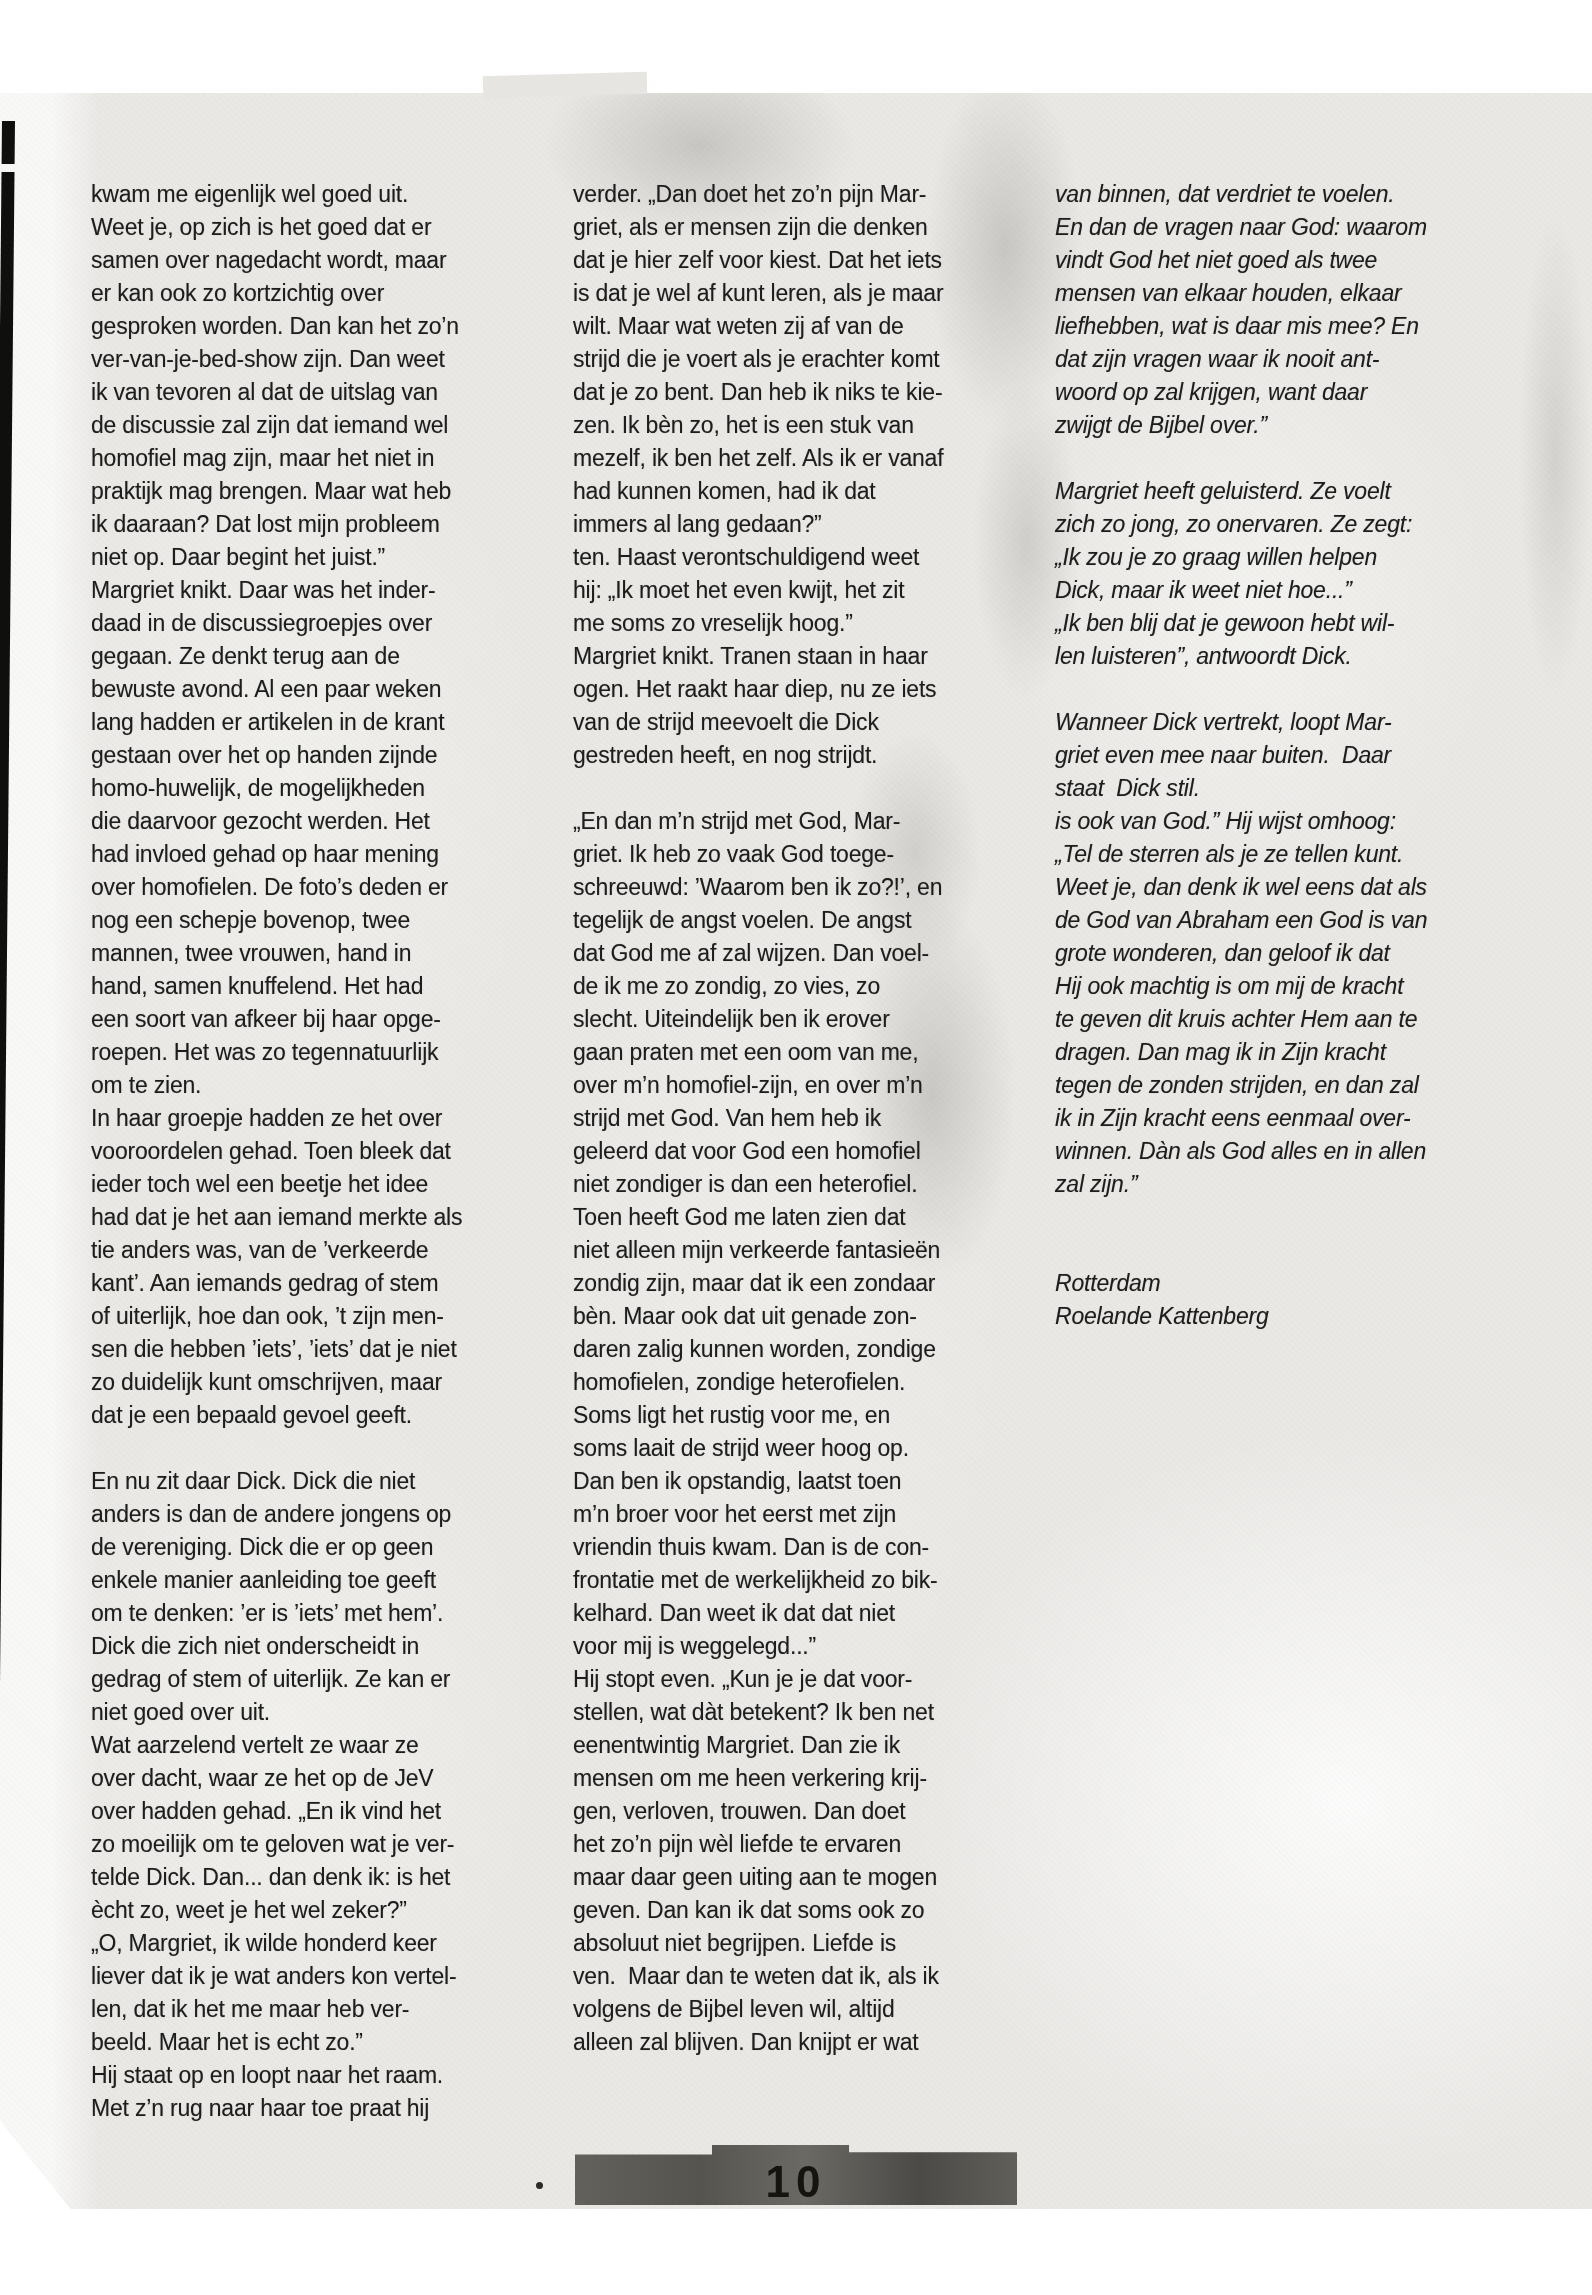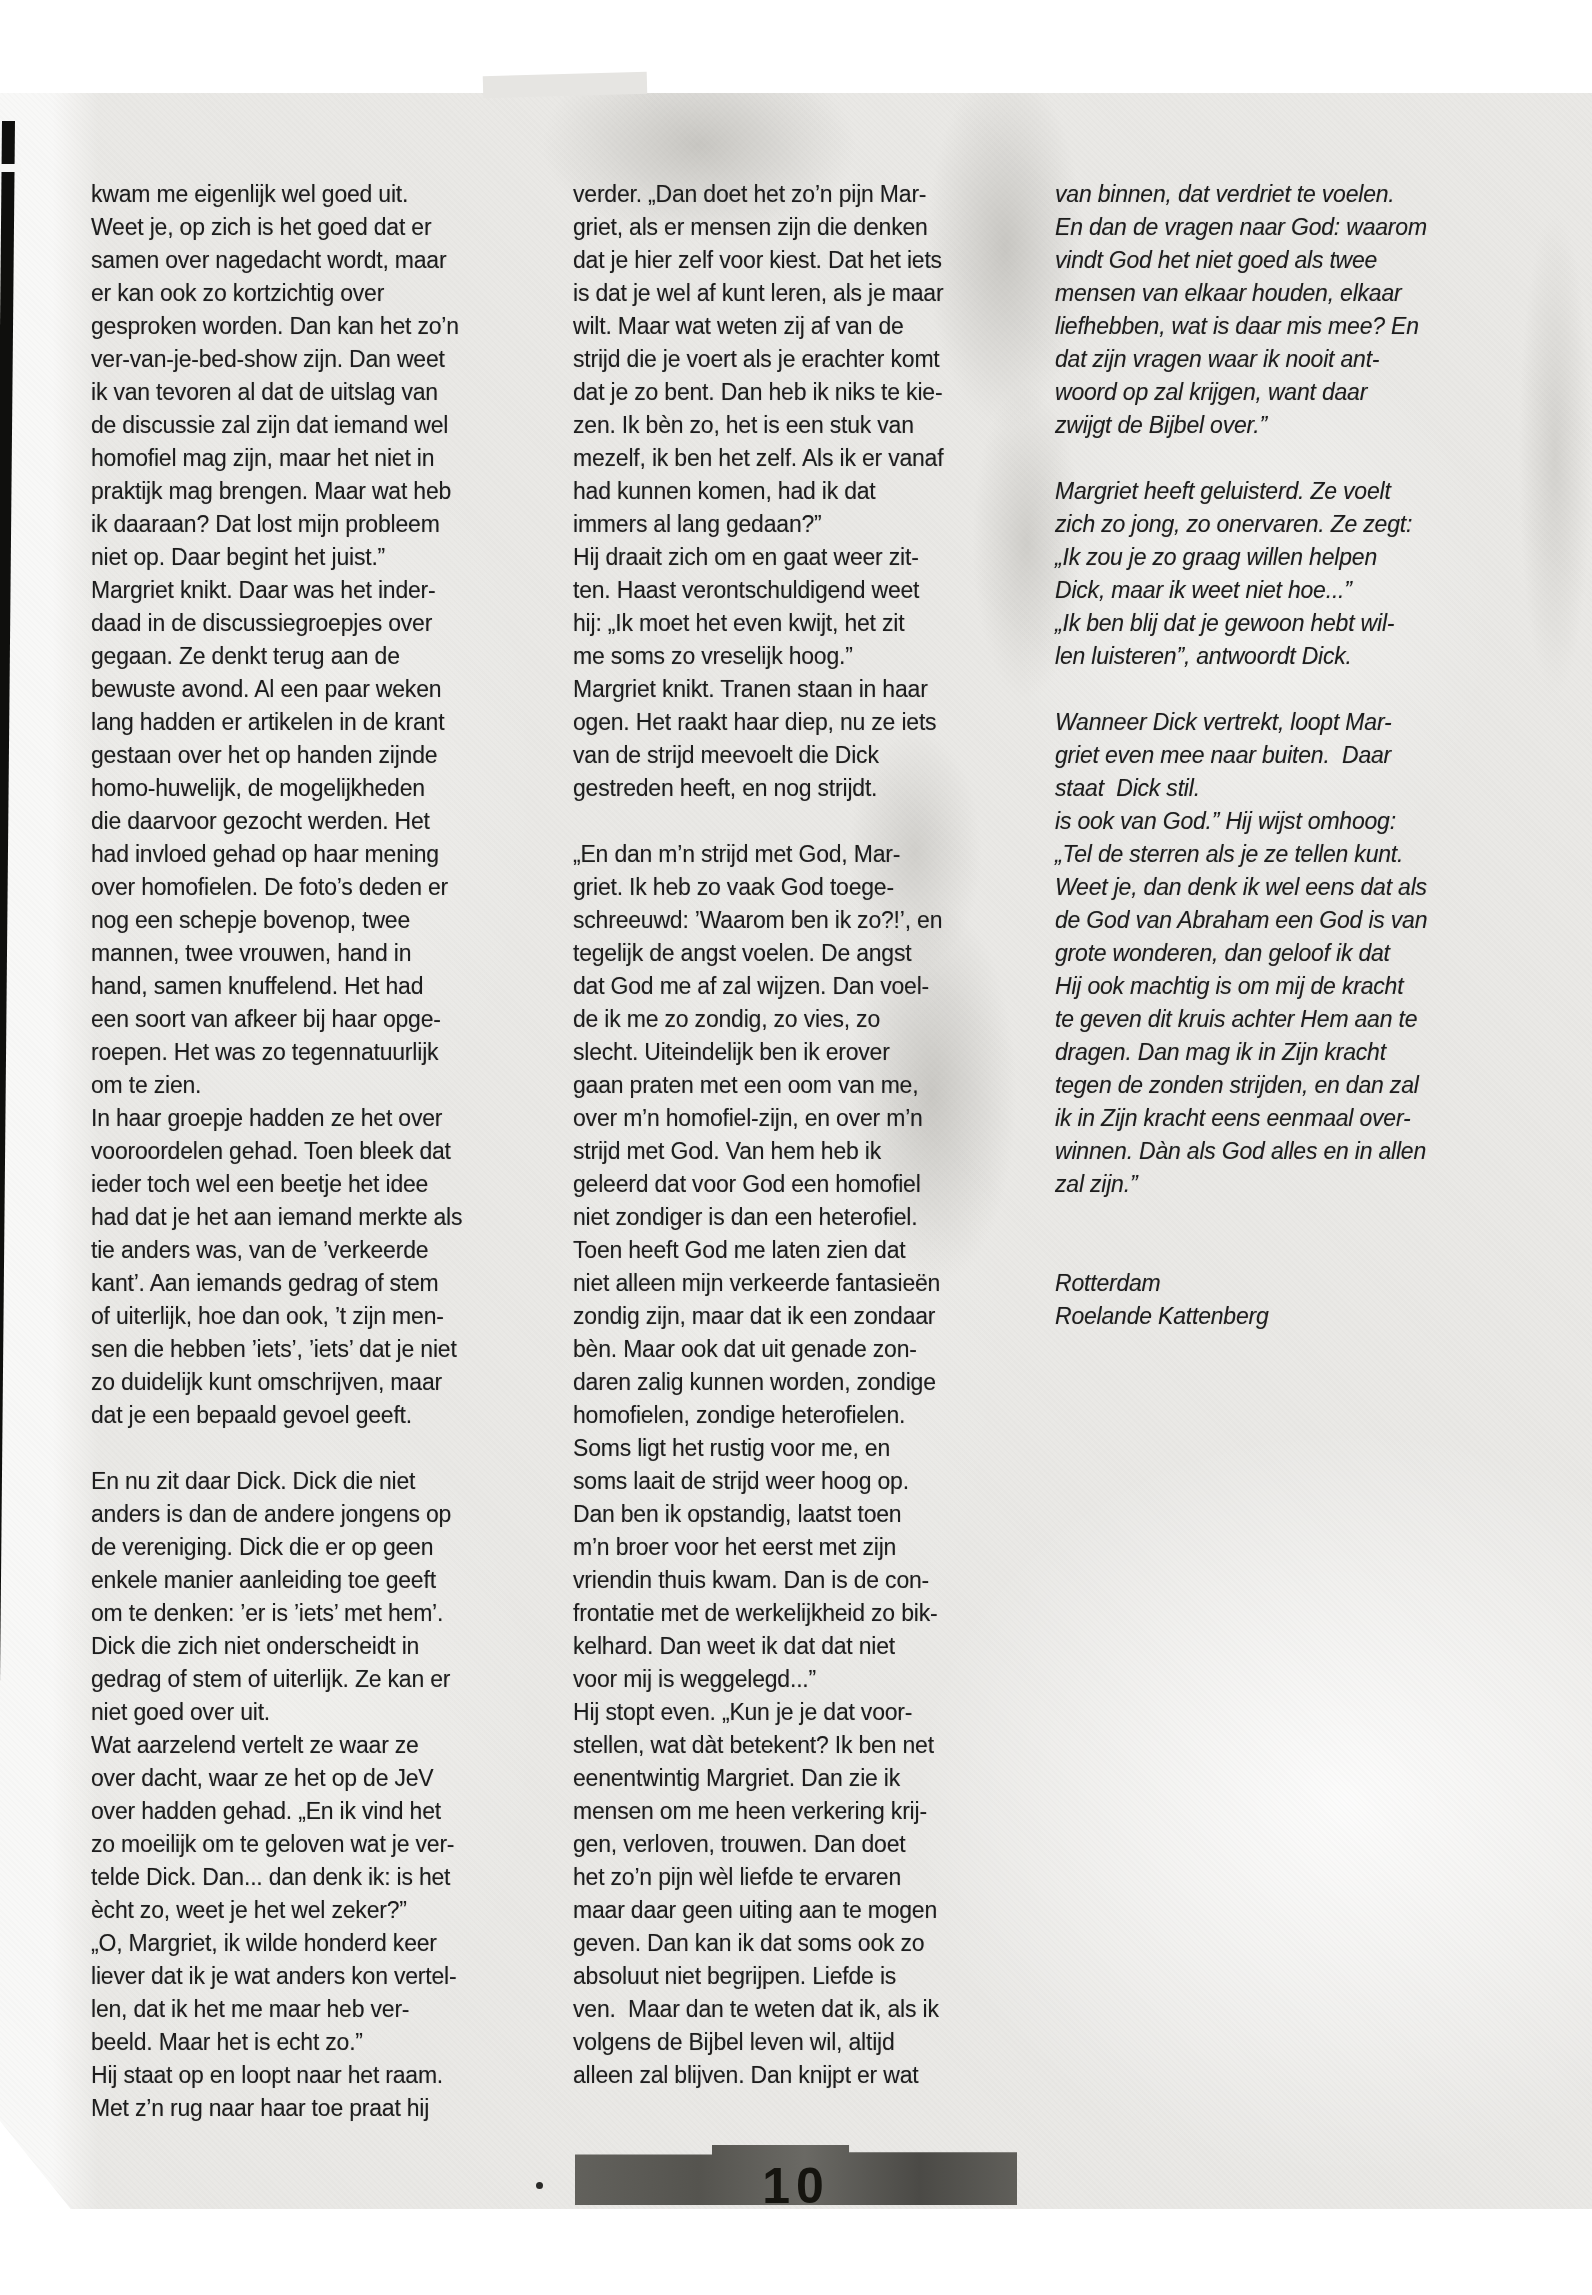--- a/index.html
+++ b/index.html
@@ -56,21 +56,21 @@
   .col-1{left:91px;}
   .col-2{left:573px;}
   .col-3{left:1055px;font-style:italic;}
   .footer-bar{
     position:absolute;left:575px;top:2145px;width:442px;height:60px;overflow:hidden;
     background:linear-gradient(90deg,#62615c 0%,#55544f 28%,#6a6964 52%,#4b4a46 78%,#605f5a 100%);
     clip-path:polygon(0 16%, 31% 16%, 31% 0, 62% 0, 62% 12%, 100% 12%, 100% 100%, 0 100%);
   }
   .footer-num{
     position:absolute;left:0;right:0;top:12px;text-align:center;
-    font-size:50px;font-weight:600;color:#15140f;letter-spacing:6px;
+    font-size:44px;font-weight:600;color:#15140f;letter-spacing:6px;
   }
   .stray-dot{
     position:absolute;left:536px;top:2182px;width:7px;height:7px;border-radius:50%;background:#2a2a28;
   }
 </style>
 </head>
 <body>
 
 <div class="page">
   <div class="shade"></div>
@@ -150,21 +150,20 @@
     <div class="line">griet, als er mensen zijn die denken</div>
     <div class="line">dat je hier zelf voor kiest. Dat het iets</div>
     <div class="line">is dat je wel af kunt leren, als je maar</div>
     <div class="line">wilt. Maar wat weten zij af van de</div>
     <div class="line">strijd die je voert als je erachter komt</div>
     <div class="line">dat je zo bent. Dan heb ik niks te kie-</div>
     <div class="line">zen. Ik bèn zo, het is een stuk van</div>
     <div class="line">mezelf, ik ben het zelf. Als ik er vanaf</div>
     <div class="line">had kunnen komen, had ik dat</div>
     <div class="line">immers al lang gedaan?”</div>
-    <div class="line">Hij draait zich om en gaat weer zit-</div>
     <div class="line">ten. Haast verontschuldigend weet</div>
     <div class="line">hij: „Ik moet het even kwijt, het zit</div>
     <div class="line">me soms zo vreselijk hoog.”</div>
     <div class="line">Margriet knikt. Tranen staan in haar</div>
     <div class="line">ogen. Het raakt haar diep, nu ze iets</div>
     <div class="line">van de strijd meevoelt die Dick</div>
     <div class="line">gestreden heeft, en nog strijdt.</div>
     <div class="line">&nbsp;</div>
     <div class="line">„En dan m’n strijd met God, Mar-</div>
     <div class="line">griet. Ik heb zo vaak God toege-</div>

